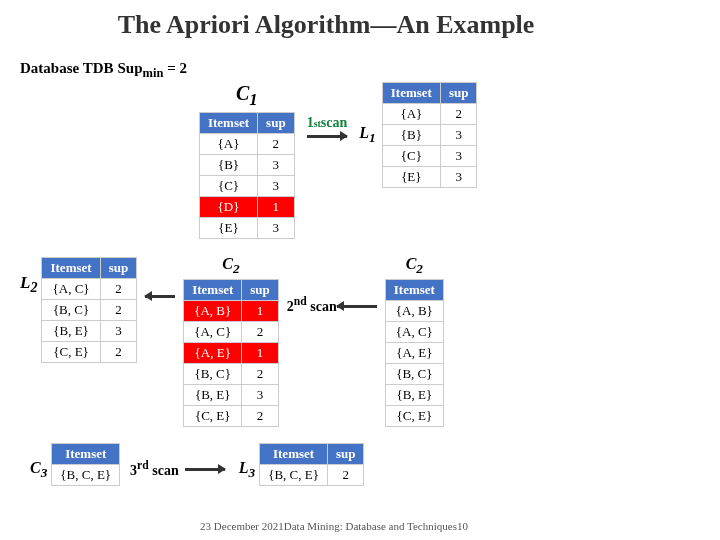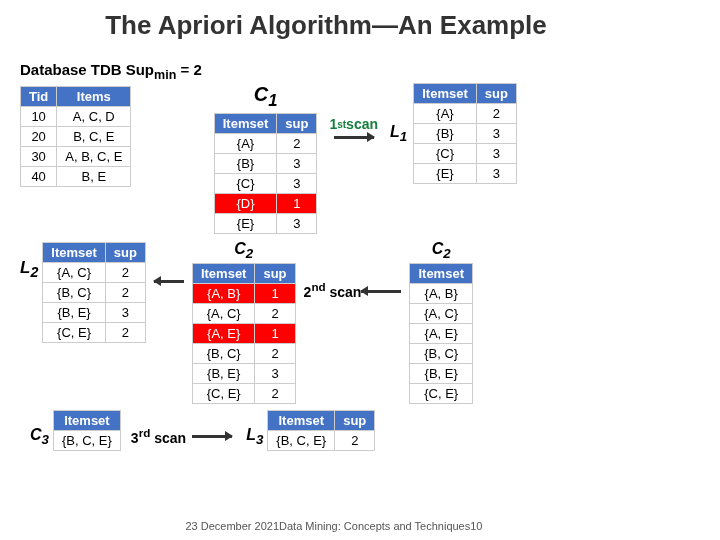--- a/index.html
+++ b/index.html
@@ -9,32 +9,33 @@
       background: white;
       font-family: Arial, sans-serif;
       overflow: hidden;
       position: relative;
     }
     .page {
       width: 652px;
       height: 540px;
       padding: 10px 20px;
       position: relative;
+      font-family: Liberation Serif, serif;
     }
     .title {
       font-size: 26px;
       font-weight: bold;
       color: #333;
       text-align: center;
       margin-bottom: 8px;
     }
     .content-area {
       display: flex;
       flex-direction: column;
-      gap: 2px;
+      gap: 12px;
       margin-top: 20px;
     }
     .top-row {
       display: flex;
       align-items: flex-start;
       gap: 12px;
     }
     .db-section {
       display: flex;
       flex-direction: column;
@@ -115,46 +116,20 @@
 
     <div class="top-row">
 
       <div class="db-section">
         <div style="display:flex;align-items:baseline;gap:4px;margin-bottom:4px;">
           <span class="db-label">Database TDB</span>
           <span style="font-size:15px;font-weight:bold;">
             Sup<sub>min</sub> <span>= 2</span>
           </span>
         </div>
-        <table>
-          <thead>
-            <tr>
-              <th>Tid</th>
-              <th>Items</th>
-            </tr>
-          </thead>
-          <tbody id="tdb-body">
-              <tr>
-                <td>10</td>
-                <td>A, C, D</td>
-              </tr>
-              <tr>
-                <td>20</td>
-                <td>B, C, E</td>
-              </tr>
-              <tr>
-                <td>30</td>
-                <td>A, B, C, E</td>
-              </tr>
-              <tr>
-                <td>40</td>
-                <td>B, E</td>
-              </tr>
-            </tbody>
-        </table>
       </div>
 
       <div style="display:flex;flex-direction:column;align-items:center;margin-top:22px;">
         <span class="c1-label" style="font-style:italic;font-weight:bold;font-size:20px;">C<sub>1</sub></span>
         <table style="margin-top:2px;">
           <thead>
             <tr>
               <th>Itemset</th>
               <th>sup</th>
             </tr>
@@ -383,16 +358,16 @@
             </tbody>
         </table>
       </div>
 
     </div>
 
   </div>
 
   <div class="footer">
     <span>23 December 2021</span>
-    <span>Data Mining: Concepts and Techniques</span>
+    <span>Data Mining: Database and Techniques</span>
     <span>10</span>
   </div>
 </div>
 
 </body></html>

